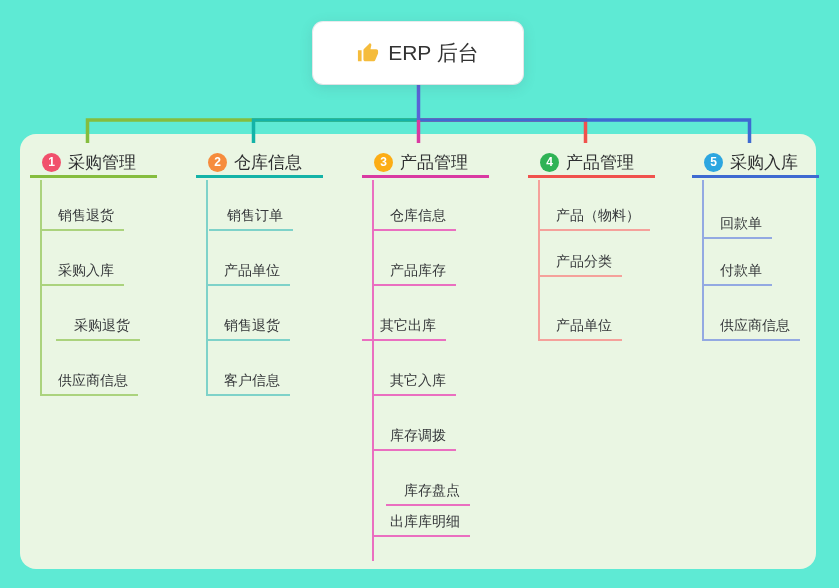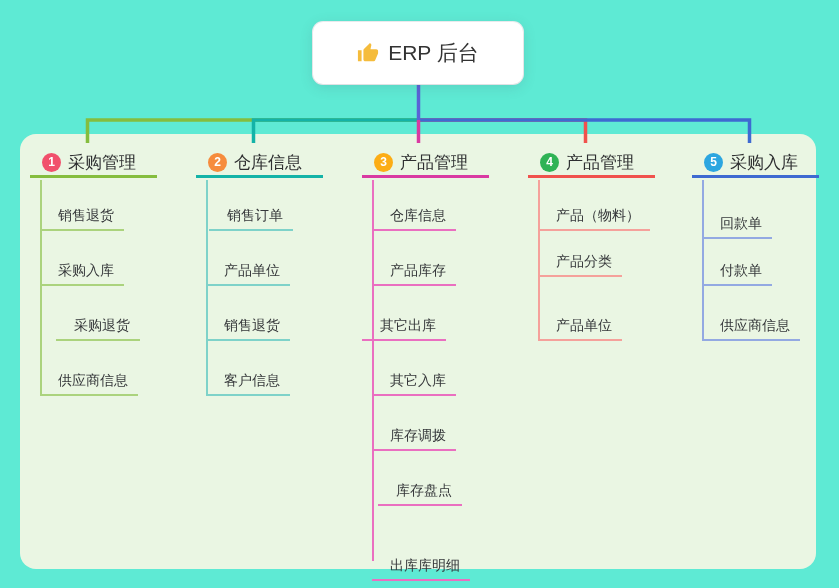--- a/index.html
+++ b/index.html
@@ -91,22 +91,22 @@
       <div class="branch-title" style="border-bottom-color: rgb(217, 58, 162); color: rgb(46, 47, 49);">
         <span class="badge" style="background: rgb(252, 173, 21);">3</span>
         <span>产品管理</span>
       </div>
       <div class="cvline" style="background: rgb(234, 111, 192); height: 381px;"></div>
       <div class="child" style="left: 10px; top: 199px; border-bottom-color: rgb(234, 111, 192); color: rgb(53, 55, 58);">仓库信息</div>
       <div class="child" style="left: 10px; top: 254px; border-bottom-color: rgb(234, 111, 192); color: rgb(53, 55, 58);">产品库存</div>
       <div class="child" style="left: 0; top: 309px; border-bottom-color: rgb(234, 111, 192); color: rgb(53, 55, 58);">其它出库</div>
       <div class="child" style="left: 10px; top: 364px; border-bottom-color: rgb(234, 111, 192); color: rgb(53, 55, 58);">其它入库</div>
       <div class="child" style="left: 10px; top: 419px; border-bottom-color: rgb(234, 111, 192); color: rgb(53, 55, 58);">库存调拨</div>
-      <div class="child" style="left: 16px; top: 474px; border-bottom-color: rgb(234, 111, 192); color: rgb(53, 55, 58);">库存盘点</div>
-      <div class="child" style="left: 10px; top: 549px; border-bottom-color: rgb(234, 111, 192); color: rgb(53, 55, 58);">出库库明细</div>
+      <div class="child" style="left: 24px; top: 474px; border-bottom-color: rgb(234, 111, 192); color: rgb(53, 55, 58);">库存盘点</div>
+      <div class="child" style="left: 10px; top: 505px; border-bottom-color: rgb(234, 111, 192); color: rgb(53, 55, 58);">出库库明细</div>
     </div>
     <div class="branch" style="left: 528px;">
       <div class="branch-title" style="border-bottom-color: rgb(240, 82, 77); color: rgb(46, 47, 49);">
         <span class="badge" style="background: rgb(47, 179, 85);">4</span>
         <span>产品管理</span>
       </div>
       <div class="cvline" style="background: rgb(245, 161, 155); height: 161px;"></div>
       <div class="child" style="left: 10px; top: 199px; border-bottom-color: rgb(245, 161, 155); color: rgb(53, 55, 58);">产品（物料）</div>
       <div class="child" style="left: 10px; top: 245px; border-bottom-color: rgb(245, 161, 155); color: rgb(53, 55, 58);">产品分类</div>
       <div class="child" style="left: 10px; top: 309px; border-bottom-color: rgb(245, 161, 155); color: rgb(53, 55, 58);">产品单位</div>

